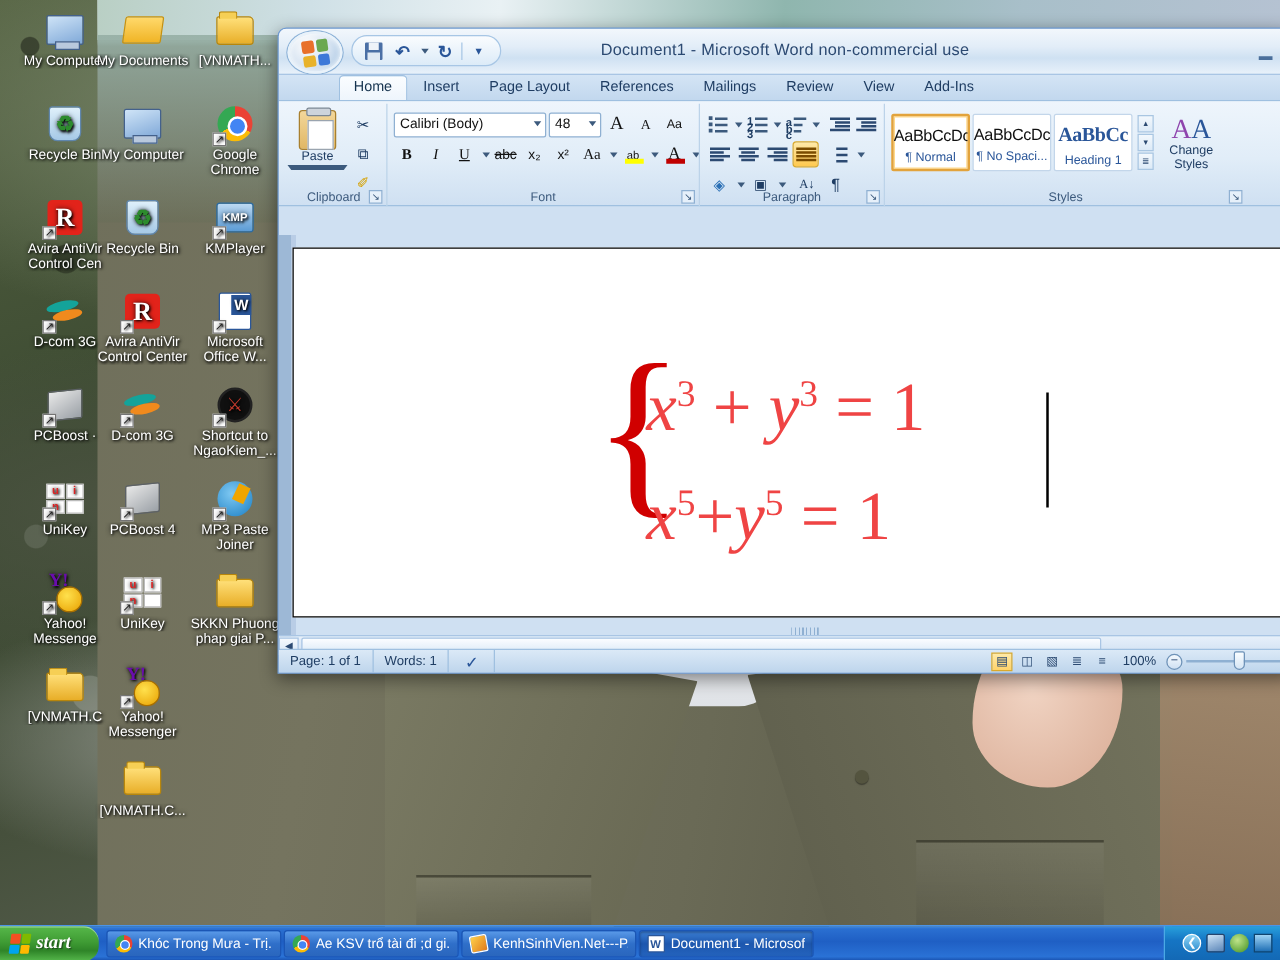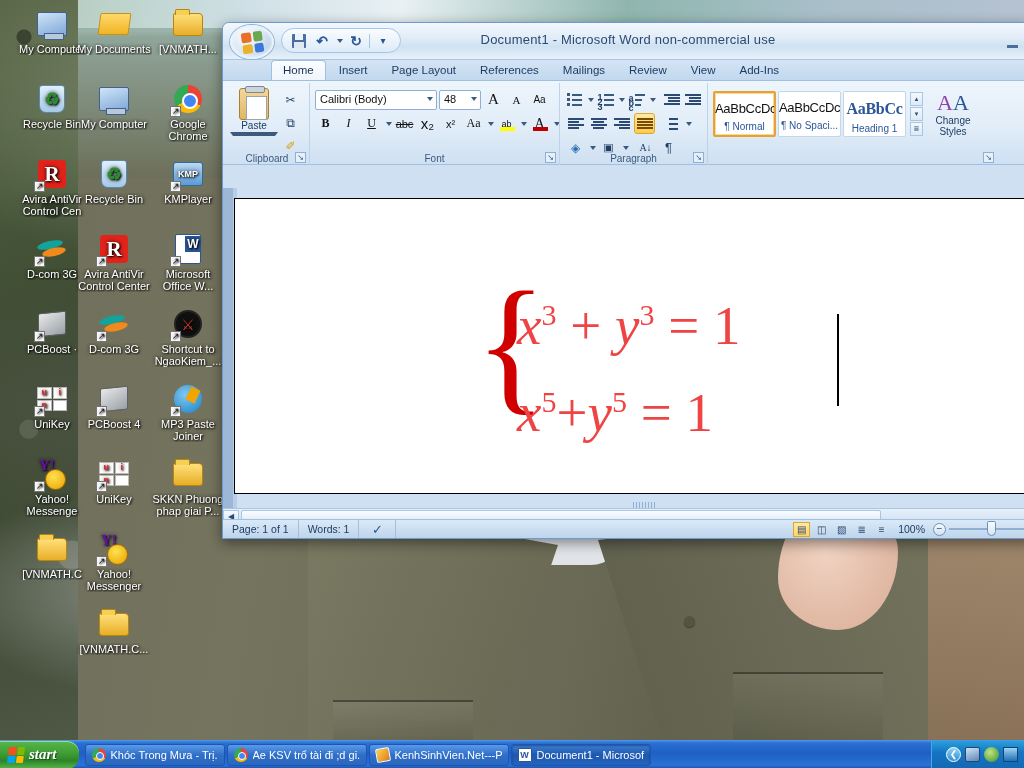--- a/index.html
+++ b/index.html
@@ -624,21 +624,21 @@
         <div class="fbtn" style="font-family:'Liberation Serif',serif;font-size:15px">A</div>
         <div class="fbtn" style="font-family:'Liberation Serif',serif;font-size:11px">A</div>
         <div class="fbtn" style="font-size:10px">Aa</div>
       </div>
       <div class="rrow" style="padding-top:3px">
         <div class="fbtn" style="font-weight:bold;font-family:'Liberation Serif',serif">B</div>
         <div class="fbtn" style="font-style:italic;font-family:'Liberation Serif',serif">I</div>
         <div class="fbtn" style="text-decoration:underline;font-family:'Liberation Serif',serif">U</div>
         <div class="mini-arrow"></div>
         <div class="fbtn" style="text-decoration:line-through;font-size:11px">abc</div>
-        <div class="fbtn" style="font-size:15px">x₂</div>
+        <div class="fbtn" style="font-size:11px">x₂</div>
         <div class="fbtn" style="font-size:11px">x²</div>
         <div class="fbtn" style="font-family:'Liberation Serif',serif">Aa</div>
         <div class="mini-arrow"></div>
         <div class="fbtn hl-btn" style="font-size:9px">
           <span>ab</span>
           <span class="hl-bar"></span>
         </div>
         <div class="mini-arrow"></div>
         <div class="fbtn hl-btn" style="font-size:14px;font-family:'Liberation Serif',serif">
           <span>A</span>
@@ -793,20 +793,21 @@
           <div>▾</div>
           <div>≣</div>
         </div>
         <div class="change-styles">
           <div class="cs-ic">
             <span style="color:#8e44ad">A</span><span style="color:#2a5699">A</span>
           </div>
           <div style="font-size:10px;color:#1f3d63;line-height:11px">Change Styles</div>
         </div>
       </div>
+      <div class="gname">Styles</div>
       <div class="dlg-launch">↘</div>
     </div>
   </div>
 
   <div class="docarea">
     <div class="page">
       <div class="brace">{</div>
       <div class="eq-line" style="top:95px">
         <span class="v">x</span><sup>3</sup><span> + </span><span class="v">y</span><sup>3</sup><span> = 1</span>
       </div>

